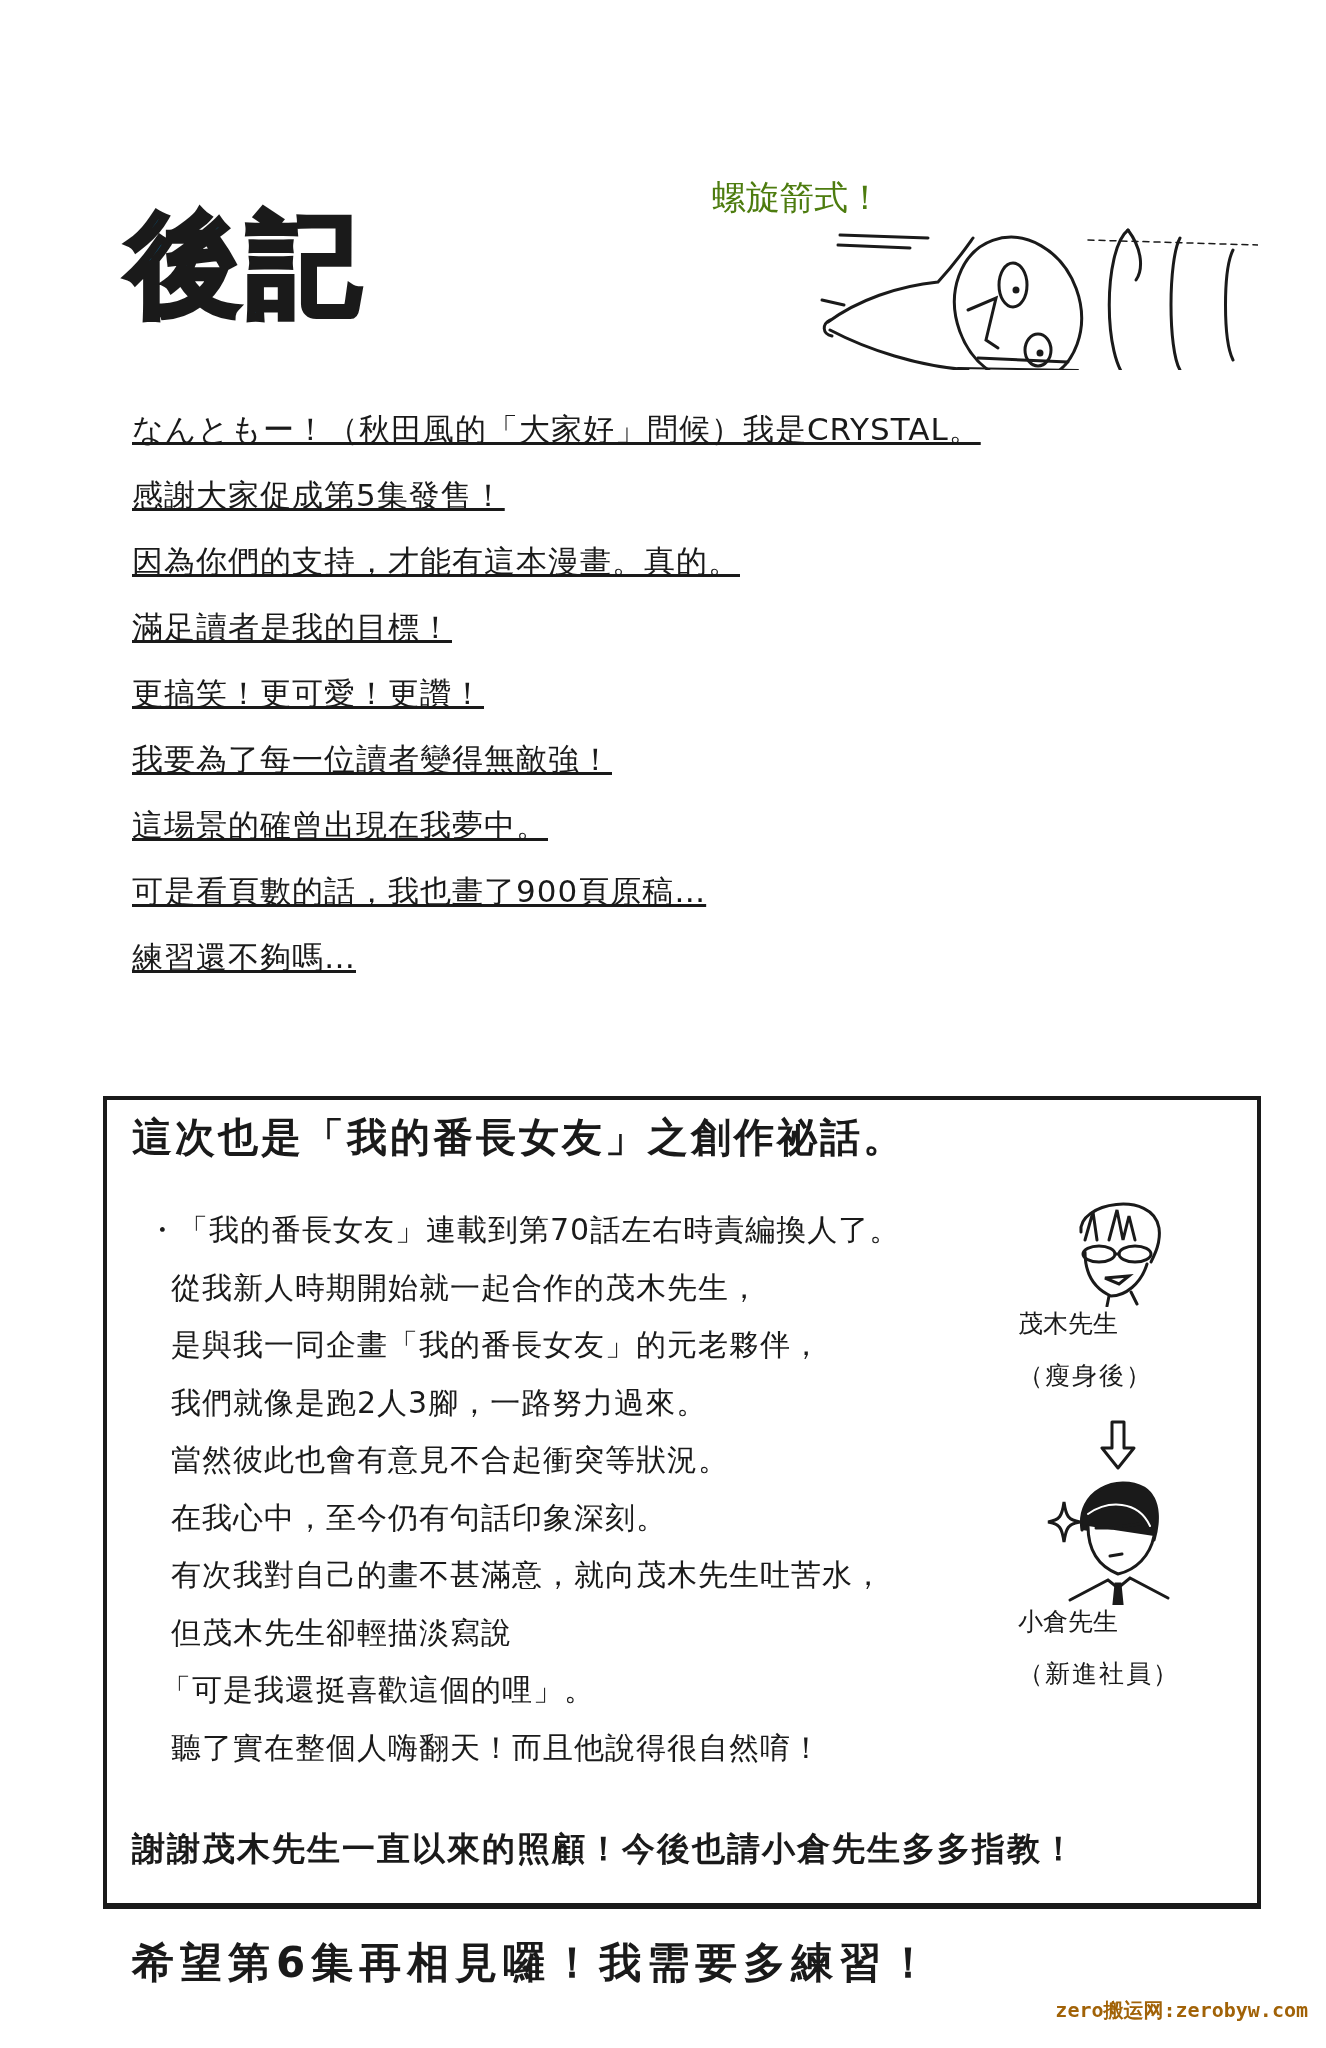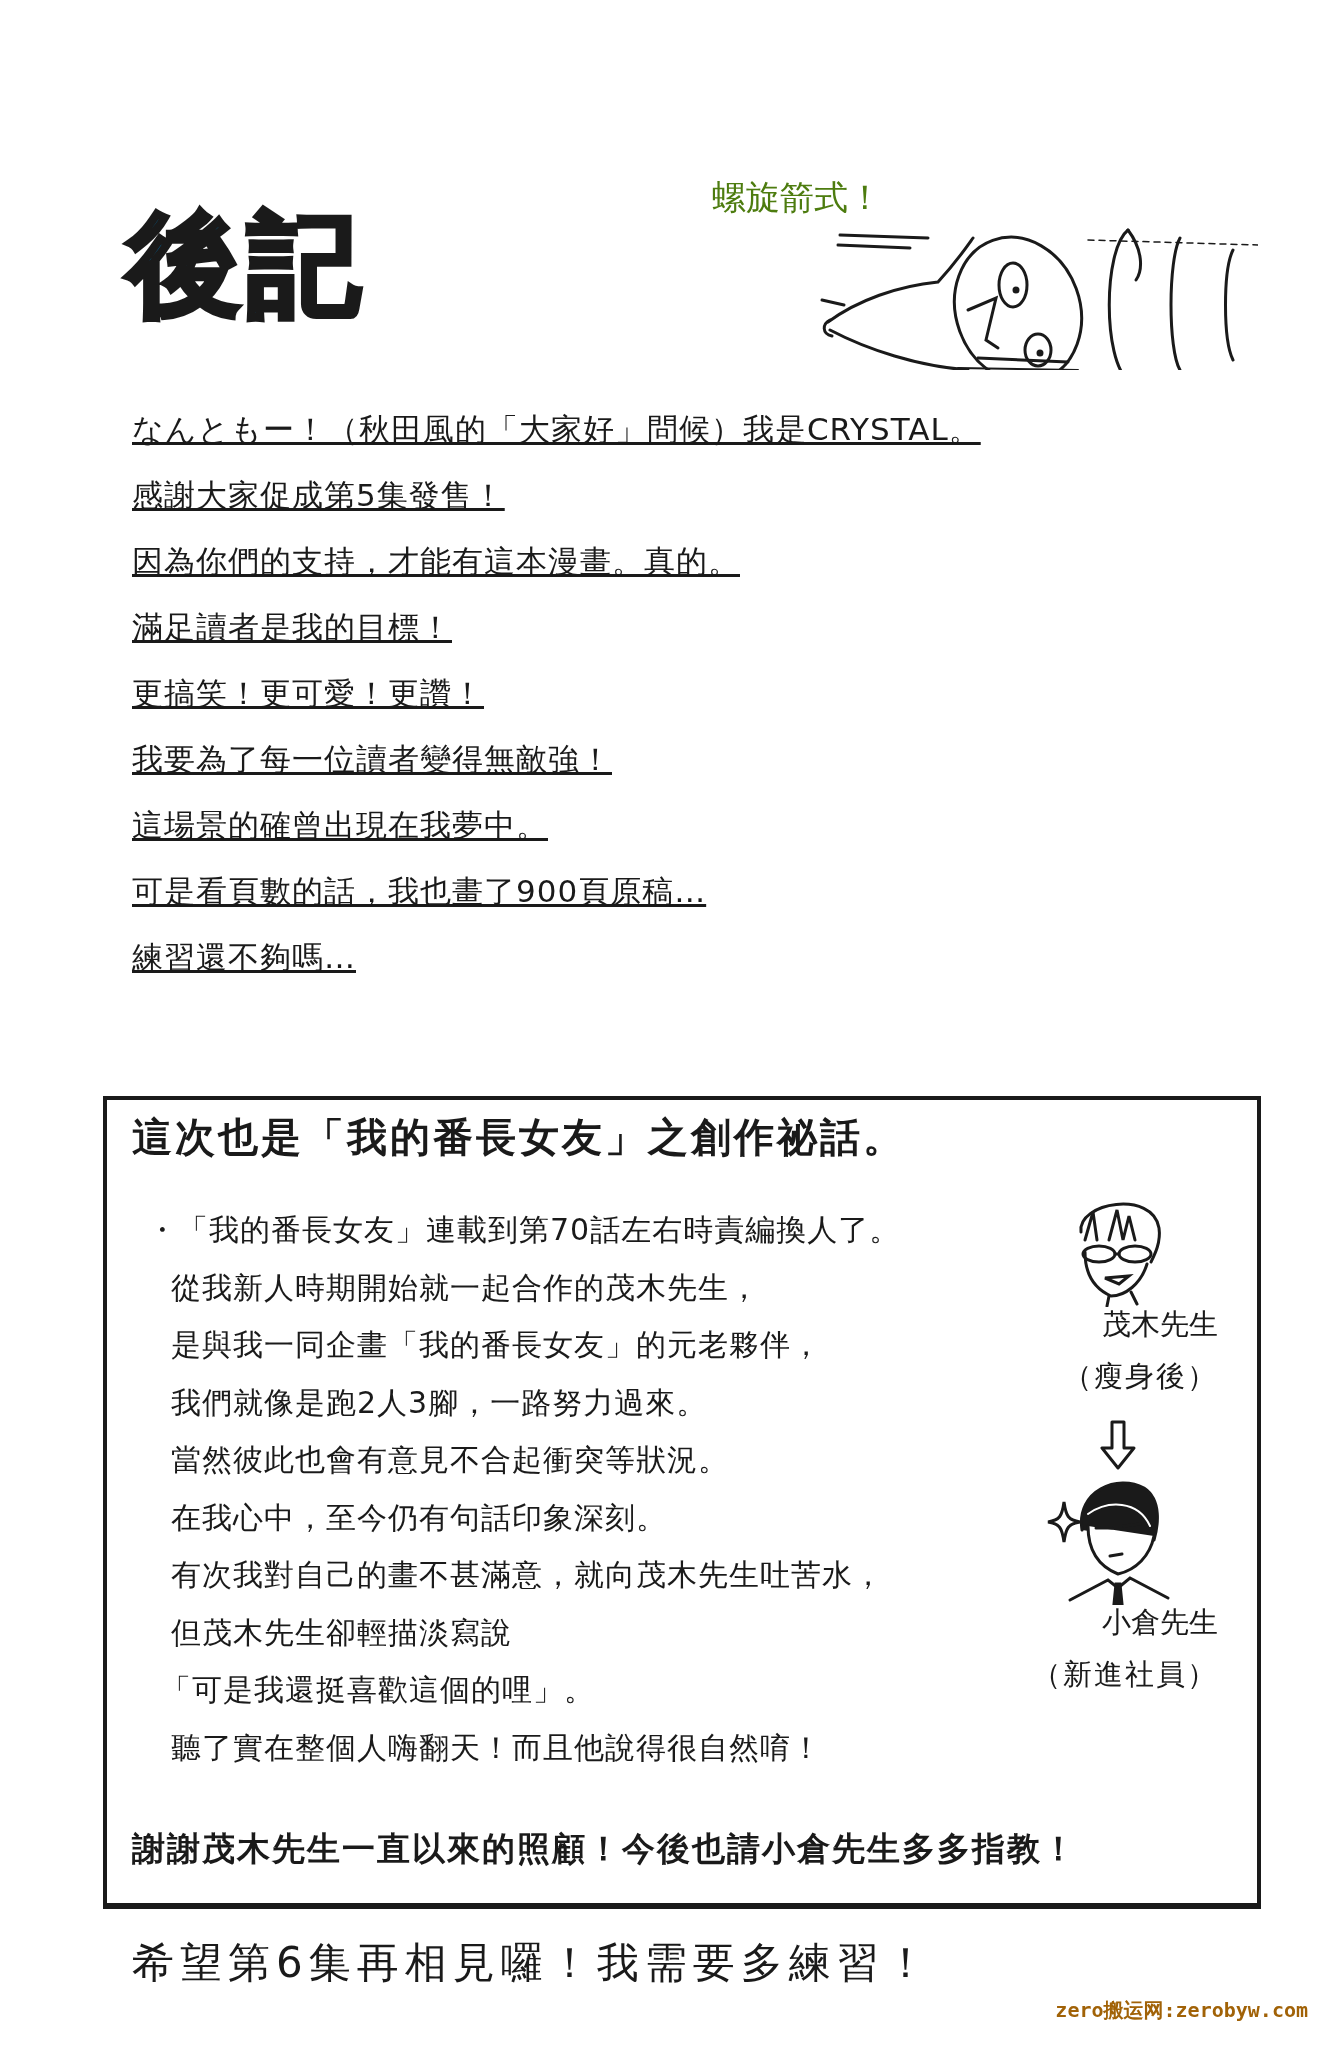--- a/index.html
+++ b/index.html
@@ -22,28 +22,28 @@
     
     .box { left:103px; top:1096px; width:1158px; height:813px; border:4px solid #1a1a1a;
            box-sizing:border-box; border-bottom-width:6px; }
     .box-title { left:132px; top:1117px; font-size:40px; font-weight:bold; line-height:1; white-space:nowrap; letter-spacing:3px; }
     .box-body { left:147px; top:1201px; width:900px; }
     .box-body .line { font-size:30px; line-height:57.5px; height:57.5px; white-space:nowrap; letter-spacing:1px; }
     .box-body .line.indent { padding-left:24px; }
     .box-footer { left:132px; top:1832px; font-size:33px; font-weight:bold; line-height:1; white-space:nowrap; letter-spacing:2px; }
 
     
-    .editor { position:absolute; text-align:right; font-size:29px; line-height:34px; width:200px; }
+    .editor { position:absolute; text-align:left; font-size:25px; line-height:34px; width:200px; }
     .editor .role { letter-spacing:2px;margin-top:18px; }
     .avatar { display:block; margin:0 auto; }
     .arrow { left:1100px; top:1420px; width:36px; height:50px; }
     .sparkle { left:1046px; top:1500px; }
 
     
-    .closing { left:132px; top:1942px; font-size:42px; font-weight:normal; line-height:1; white-space:nowrap; letter-spacing:6px; }
+    .closing { left:132px; top:1942px; font-size:42px; font-weight:bold; line-height:1; white-space:nowrap; letter-spacing:6px; }
 
     
     .watermark { right:18px; bottom:24px; font-family:"DejaVu Sans Mono", monospace; font-size:20px; color:#a16207;font-weight:bold; }
   </style>
 </head>
 <body>
 
 <div class="abs title">後記</div>
 
 <div class="abs shout">螺旋箭式！</div>

